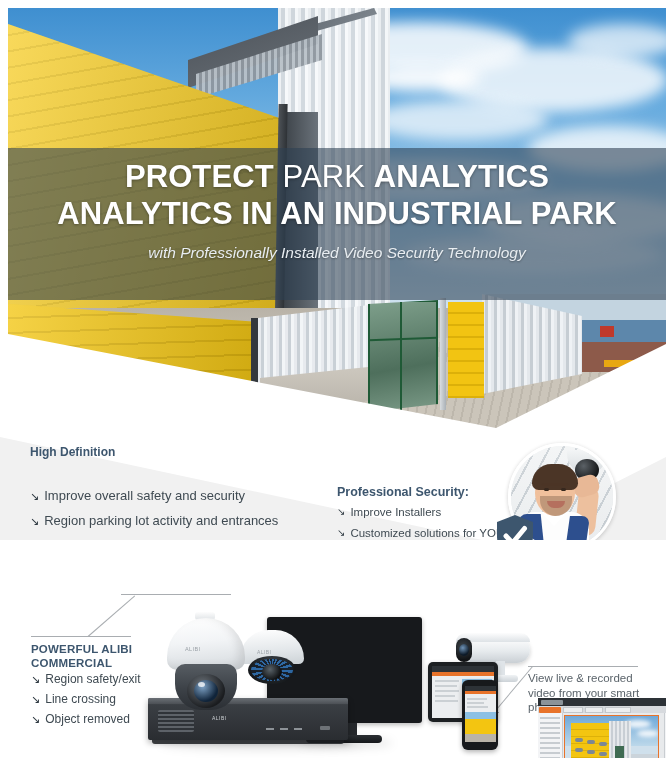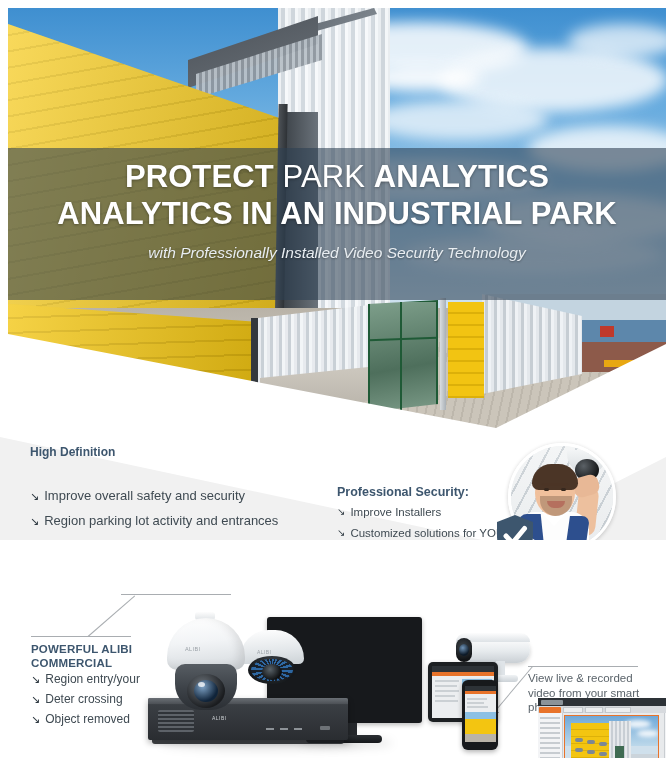--- a/index.html
+++ b/index.html
@@ -450,25 +450,25 @@
     <div class="lead-h" style="left:455px;top:172px;width:44px;"></div>
   </div>
 
   <div class="pva">
     <div>POWERFUL ALIBI</div>
     <div>COMMERCIAL</div>
   </div>
   <div class="pva-list">
     <div class="bullet">
       <span class="arw">↘</span>
-      <span>Region entry/your</span>
+      <span>Region safety/exit</span>
     </div>
     <div class="bullet">
       <span class="arw">↘</span>
-      <span>Deter crossing</span>
+      <span>Line crossing</span>
     </div>
     <div class="bullet">
       <span class="arw">↘</span>
       <span>Object removed</span>
     </div>
   </div>
 
   <div class="phone-note">View live &amp; recorded video from your smart phone</div>
 
   <div class="cluster">

